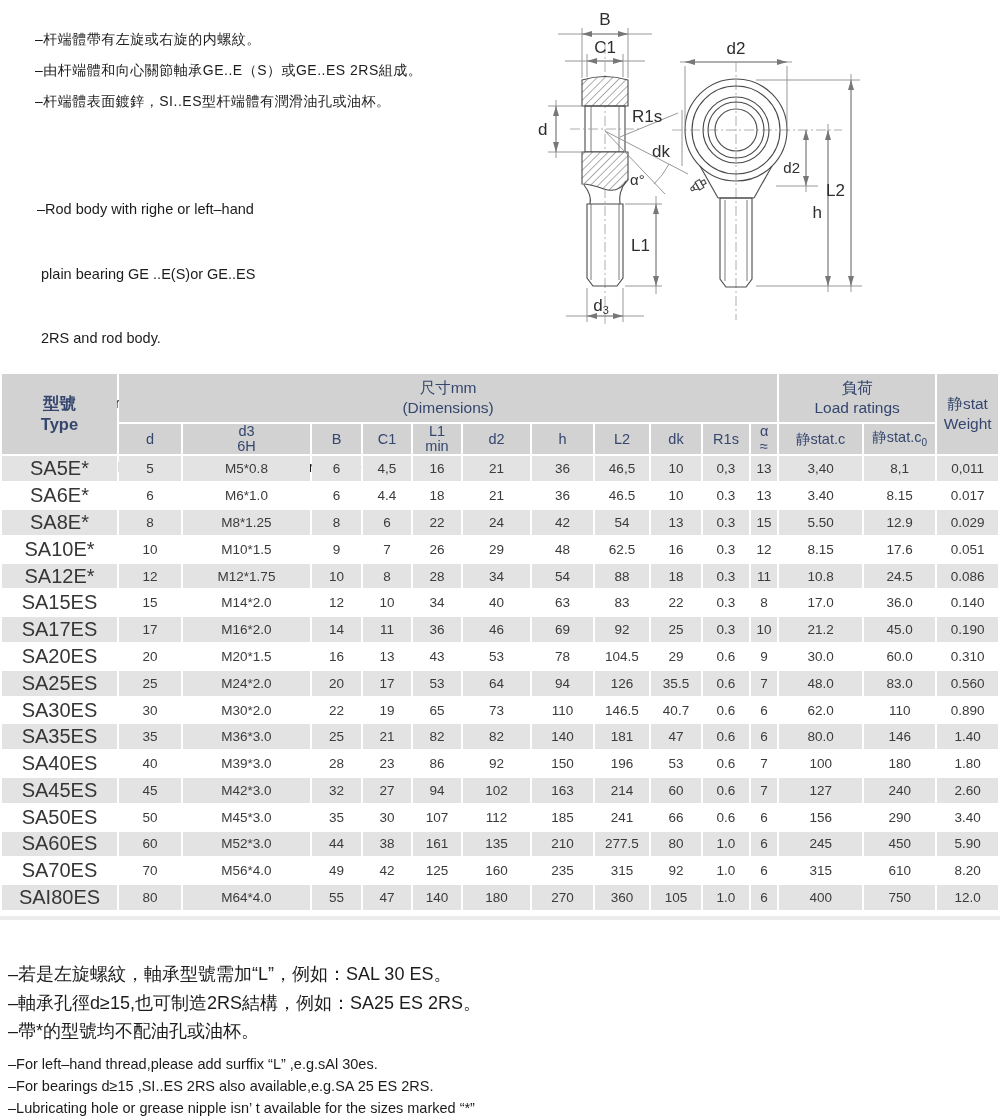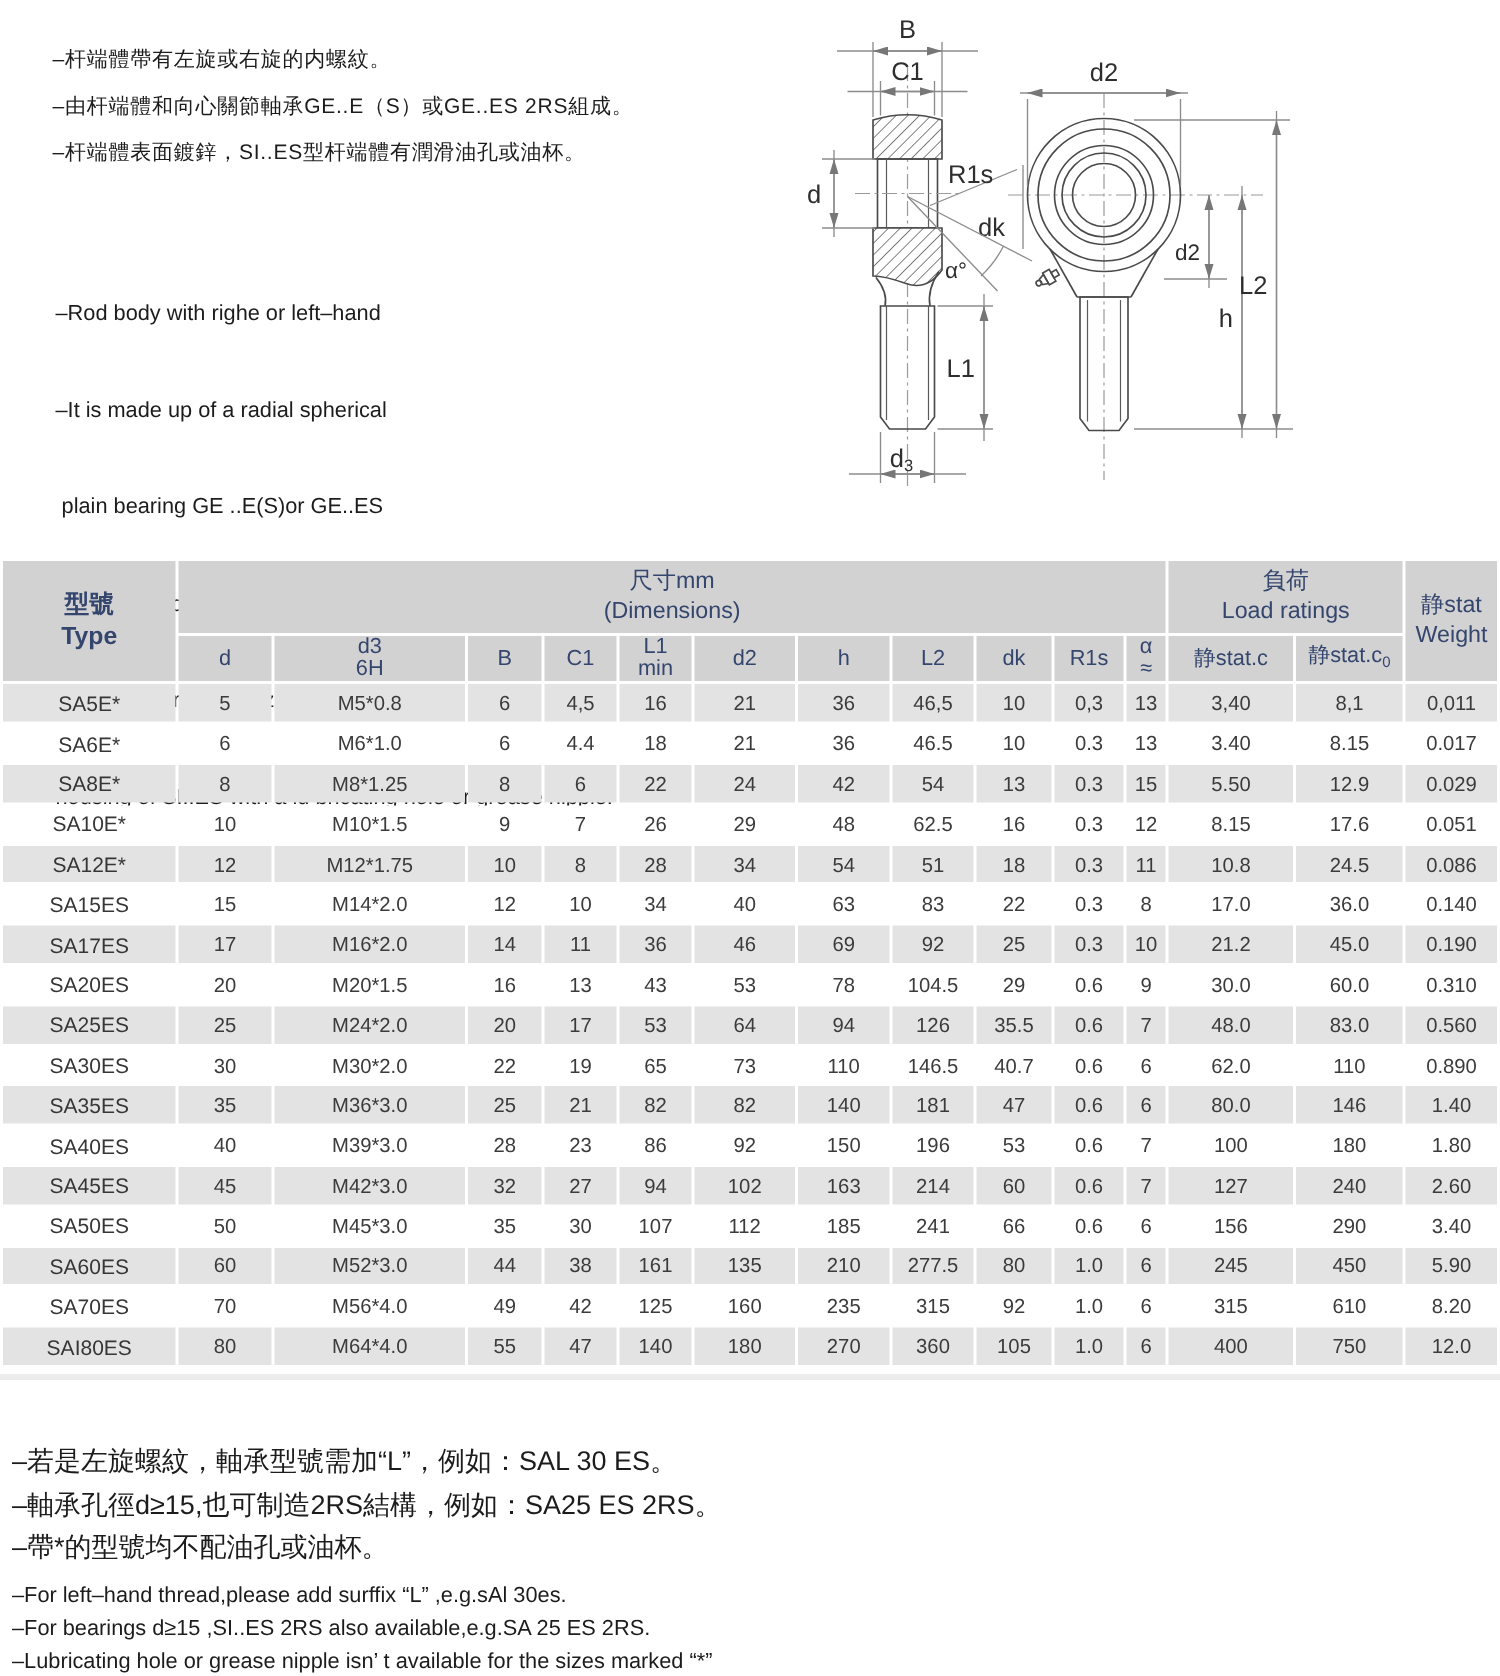--- a/index.html
+++ b/index.html
@@ -25,41 +25,40 @@
     border-collapse:separate; border-spacing:2px; table-layout:fixed; }
   table.spec th, table.spec td { text-align:center; vertical-align:middle; padding:0; font-weight:normal; }
   table.spec thead th { background:#d2d2d2; color:#35466e; }
   .hrow1 th { height:48px; font-size:15.5px; line-height:1.3; }
   .hrow1 th.type-h { font-size:16.5px;font-weight:bold; }
   .hrow2 th { height:30px; font-size:14.5px; line-height:1.05; }
   .hrow2 th sub { font-size:10px; }
   table.spec tbody td { height:24.8px; font-size:13.5px; color:#3b3b3b; }
   table.spec tbody tr.shade td { background:#e3e3e3; }
   table.spec tbody tr.plain td { background:#ffffff; }
-  table.spec tbody td.type-col { font-size:14px; color:#363636; }
+  table.spec tbody td.type-col { font-size:20px; color:#363636; }
   .table-bottom-line { position:absolute; left:0; top:916px; width:1000px; height:4px; background:#ececec; }
   
   .notes-zh { position:absolute; left:8px; top:960px; font-size:18px; line-height:28.5px; }
   .notes-en { position:absolute; left:8px; top:1053px; font-size:14.5px; line-height:22px; }
   .notes-zh div, .notes-en div { white-space:pre; }
 </style>
 </head>
 <body>
 
 <div class="page">
 
   <div class="intro-zh">
     <div>–杆端體帶有左旋或右旋的内螺紋。</div>
     <div>–由杆端體和向心關節軸承GE..E（S）或GE..ES 2RS組成。</div>
     <div>–杆端體表面鍍鋅，SI..ES型杆端體有潤滑油孔或油杯。</div>
   </div>
 
   <div class="intro-en">
     <div>–Rod body with righe or left–hand</div>
-    <div>–It is made up of a radial spherical</div>
     <div> plain bearing GE ..E(S)or GE..ES</div>
     <div> 2RS and rod body.</div>
     <div>–Surface of rod body zinc plated ,</div>
     <div>housing of SI..ES with a lu bricating hole or grease nipple.</div>
   </div>
 
   <svg class="drawings" width="470" height="332" viewBox="0 0 470 332">
     <defs>
       <pattern id="hatch" width="5.5" height="5.5" patternUnits="userSpaceOnUse" patternTransform="rotate(45)">
         <rect width="5.5" height="5.5" fill="#ffffff"></rect>
@@ -313,21 +312,21 @@
         </tr>
         <tr class="shade">
           <td class="type-col">SA12E*</td>
           <td>12</td>
           <td>M12*1.75</td>
           <td>10</td>
           <td>8</td>
           <td>28</td>
           <td>34</td>
           <td>54</td>
-          <td>51</td>
+          <td>88</td>
           <td>18</td>
           <td>0.3</td>
           <td>11</td>
           <td>10.8</td>
           <td>24.5</td>
           <td>0.086</td>
         </tr>
         <tr class="plain">
           <td class="type-col">SA15ES</td>
           <td>15</td>

